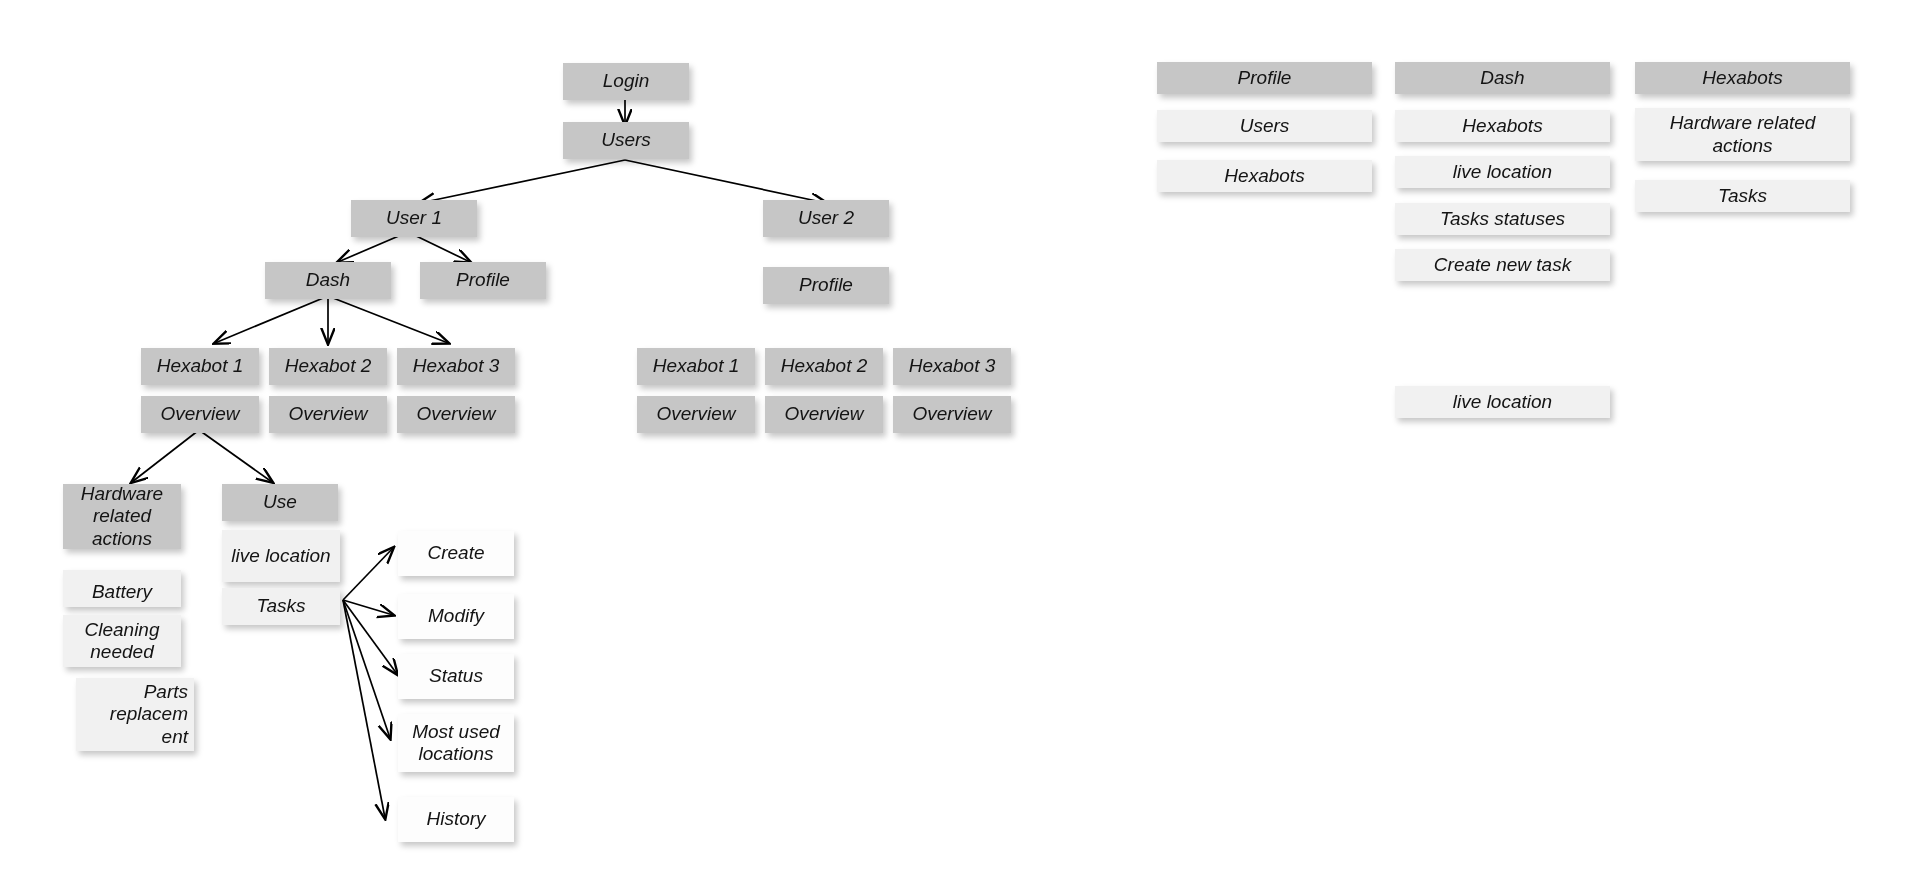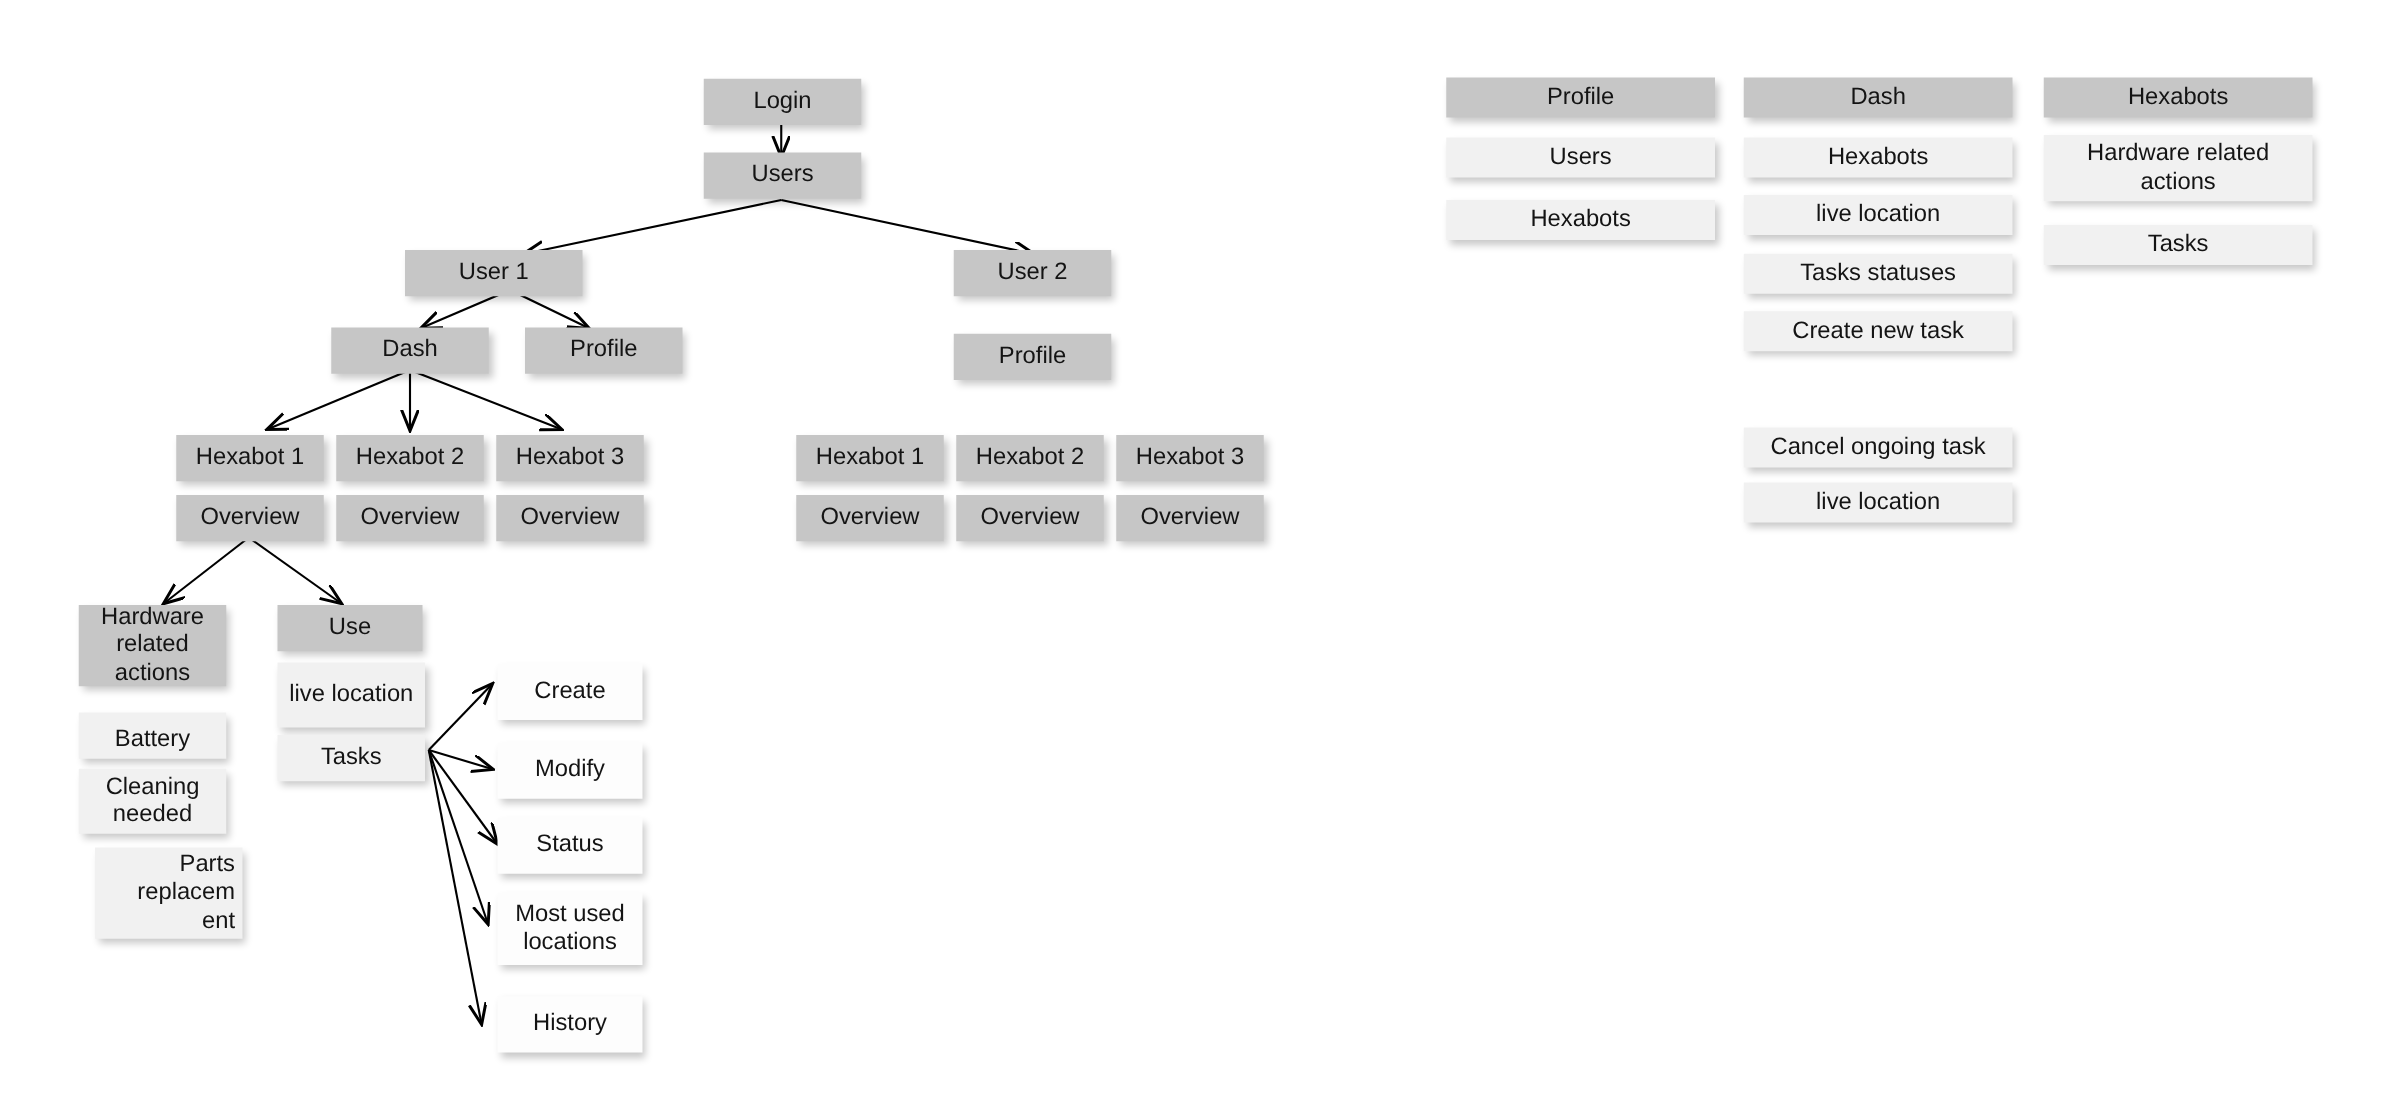--- a/index.html
+++ b/index.html
@@ -7,21 +7,21 @@
        font-family:"Liberation Sans","DejaVu Sans",sans-serif;}
   #canvas{position:absolute;left:0;top:0;width:1920px;height:884px;}
   svg.arrows{position:absolute;left:0;top:0;width:1920px;height:884px;pointer-events:none;}
   .node{position:absolute;box-sizing:border-box;display:flex;align-items:center;
         justify-content:center;text-align:center;color:#141414;
         font-size:19px;line-height:1.18;padding:4px 6px;
         box-shadow:3px 4px 6px rgba(0,0,0,0.22);}
   .dark{background:#c6c6c6;}
   .light{background:#f1f1f1;}
   .white{background:#fdfdfd;align-items:center;}
-  .node span{display:block;width:100%;}
+  .node span{display:block;width:100%;font-style:italic;}
 </style>
 </head>
 <body>
 
 <div id="canvas">
 
   <svg class="arrows" viewBox="0 0 1920 884">
     <defs>
       <marker id="ah" markerWidth="11" markerHeight="11" refX="9" refY="4" orient="auto" markerUnits="strokeWidth">
         <path d="M0,0 L10,4 L0,8" fill="none" stroke="#000" stroke-width="1.4"></path>
@@ -53,21 +53,21 @@
   </svg>
 
   <div class="node dark" style="left:563px;top:63px;width:126px;height:37px;">
     <span>Login</span>
   </div>
 
   <div class="node dark" style="left:563px;top:122px;width:126px;height:37px;">
     <span>Users</span>
   </div>
 
-  <div class="node dark" style="left:324px;top:200px;width:142px;height:37px;">
+  <div class="node dark" style="left:351px;top:200px;width:126px;height:37px;">
     <span>User 1</span>
   </div>
 
   <div class="node dark" style="left:763px;top:200px;width:126px;height:37px;">
     <span>User 2</span>
   </div>
 
   <div class="node dark" style="left:265px;top:262px;width:126px;height:37px;">
     <span>Dash</span>
   </div>
@@ -179,23 +179,20 @@
   </div>
   <div class="node light" style="left:1395px;top:156px;width:215px;height:32px;">
     <span>live location</span>
   </div>
   <div class="node light" style="left:1395px;top:249px;width:215px;height:32px;">
     <span>Create new task</span>
   </div>
   <div class="node light" style="left:1395px;top:203px;width:215px;height:32px;">
     <span>Tasks statuses</span>
   </div>
-  <div class="node light" style="left:1395px;top:342px;width:215px;height:32px;">
-    <span>Cancel ongoing task</span>
-  </div>
   <div class="node light" style="left:1395px;top:386px;width:215px;height:32px;">
     <span>live location</span>
   </div>
 
   <div class="node dark" style="left:1635px;top:62px;width:215px;height:32px;">
     <span>Hexabots</span>
   </div>
   <div class="node light" style="left:1635px;top:108px;width:215px;height:53px;">
     <span>Hardware related actions</span>
   </div>

